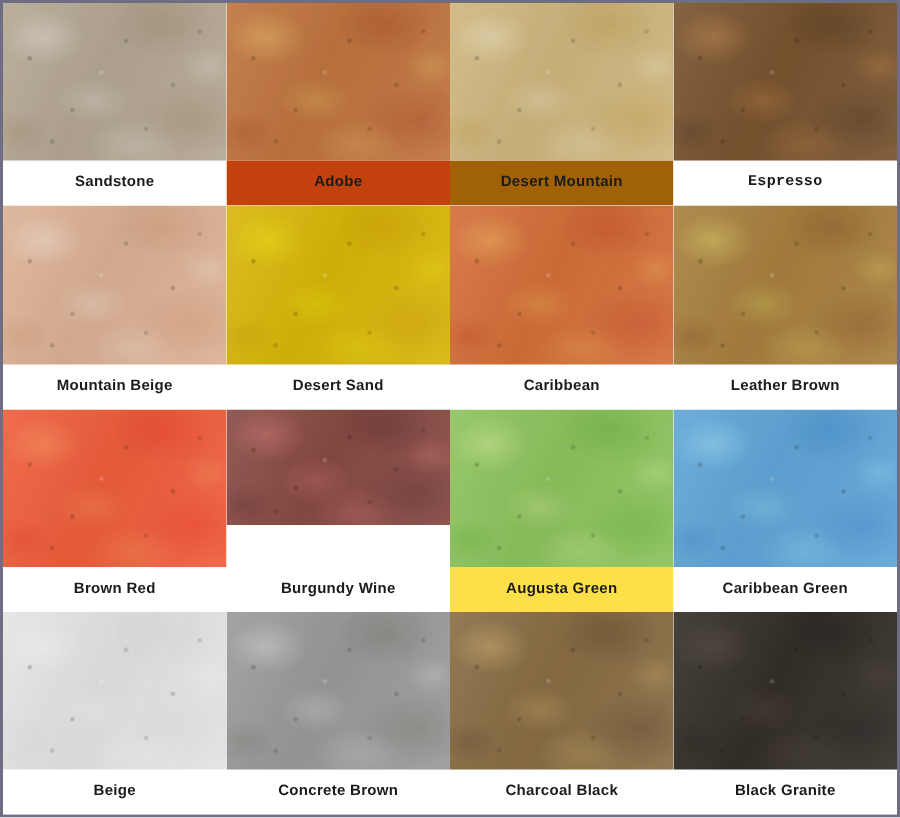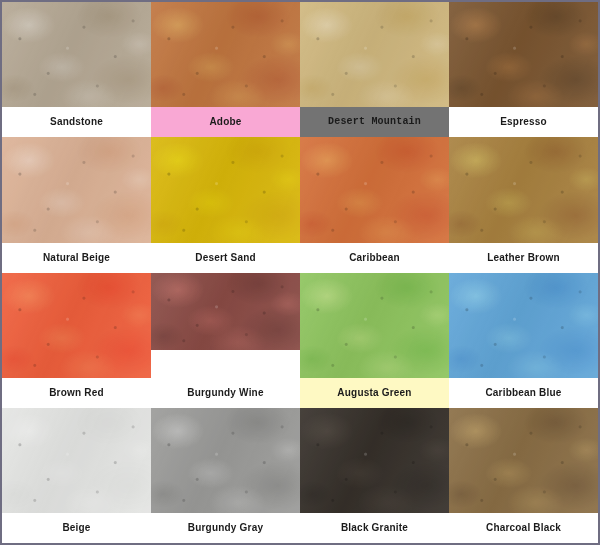--- a/index.html
+++ b/index.html
@@ -84,33 +84,33 @@
 </head>
 <body>
 
 <div id="chart" style="border-color: rgb(111, 109, 130);">
     <div class="cell">
       <div class="swatch" style="background-color: rgb(181, 168, 148);"></div>
       <div class="label" style="background: rgb(255, 255, 255); color: rgb(27, 27, 27);">Sandstone</div>
     </div>
     <div class="cell">
       <div class="swatch" style="background-color: rgb(192, 117, 63);"></div>
-      <div class="label" style="background: #f9a8d4; color: rgb(27, 27, 27);">Adobe</div>
+      <div class="label" style="background: #c2410c; color: rgb(27, 27, 27);">Adobe</div>
     </div>
     <div class="cell">
       <div class="swatch" style="background-color: rgb(207, 183, 126);"></div>
-      <div class="label" style="background: #737373; color: rgb(27, 27, 27); font-family: Liberation Mono, monospace;">Desert Mountain</div>
+      <div class="label" style="background: #a16207; color: rgb(27, 27, 27);">Desert Mountain</div>
     </div>
     <div class="cell">
       <div class="swatch" style="background-color: rgb(122, 85, 48);"></div>
-      <div class="label" style="background: rgb(255, 255, 255); color: rgb(27, 27, 27);">Espresso</div>
+      <div class="label" style="background: rgb(255, 255, 255); color: rgb(27, 27, 27); font-family: Liberation Mono, monospace;">Espresso</div>
     </div>
     <div class="cell">
       <div class="swatch" style="background-color: rgb(220, 178, 150);"></div>
-      <div class="label" style="background: rgb(255, 255, 255); color: rgb(27, 27, 27);">Natural Beige</div>
+      <div class="label" style="background: rgb(255, 255, 255); color: rgb(27, 27, 27);">Mountain Beige</div>
     </div>
     <div class="cell">
       <div class="swatch" style="background-color: rgb(217, 183, 10);"></div>
       <div class="label" style="background: rgb(255, 255, 255); color: rgb(27, 27, 27);">Desert Sand</div>
     </div>
     <div class="cell">
       <div class="swatch" style="background-color: rgb(212, 112, 58);"></div>
       <div class="label" style="background: rgb(255, 255, 255); color: rgb(27, 27, 27);">Caribbean</div>
     </div>
     <div class="cell">
@@ -120,35 +120,35 @@
     <div class="cell">
       <div class="swatch" style="background-color: rgb(239, 95, 60);"></div>
       <div class="label" style="background: rgb(255, 255, 255); color: rgb(27, 27, 27);">Brown Red</div>
     </div>
     <div class="cell">
       <div class="swatch" style="background-color: rgb(138, 75, 69);"></div>
       <div class="label" style="background: rgb(255, 255, 255); color: rgb(27, 27, 27); margin-top: 28px;">Burgundy Wine</div>
     </div>
     <div class="cell">
       <div class="swatch" style="background-color: rgb(142, 196, 94);"></div>
-      <div class="label" style="background: #fef9c3; color: rgb(27, 27, 27);">Augusta Green</div>
+      <div class="label" style="background: #fde047; color: rgb(27, 27, 27);">Augusta Green</div>
     </div>
     <div class="cell">
       <div class="swatch" style="background-color: rgb(97, 166, 216);"></div>
-      <div class="label" style="background: rgb(255, 255, 255); color: rgb(27, 27, 27);">Caribbean Blue</div>
+      <div class="label" style="background: rgb(255, 255, 255); color: rgb(27, 27, 27);">Caribbean Green</div>
     </div>
     <div class="cell">
       <div class="swatch" style="background-color: rgb(228, 229, 227);"></div>
       <div class="label" style="background: rgb(255, 255, 255); color: rgb(27, 27, 27);">Beige</div>
     </div>
     <div class="cell">
       <div class="swatch" style="background-color: rgb(155, 155, 153);"></div>
-      <div class="label" style="background: rgb(255, 255, 255); color: rgb(27, 27, 27);">Burgundy Gray</div>
+      <div class="label" style="background: rgb(255, 255, 255); color: rgb(27, 27, 27);">Concrete Brown</div>
+    </div>
+    <div class="cell">
+      <div class="swatch" style="background-color: rgb(138, 110, 69);"></div>
+      <div class="label" style="background: rgb(255, 255, 255); color: rgb(27, 27, 27);">Charcoal Black</div>
     </div>
     <div class="cell">
       <div class="swatch" style="background-color: rgb(54, 48, 42);"></div>
       <div class="label" style="background: rgb(255, 255, 255); color: rgb(27, 27, 27);">Black Granite</div>
     </div>
-    <div class="cell">
-      <div class="swatch" style="background-color: rgb(138, 110, 69);"></div>
-      <div class="label" style="background: rgb(255, 255, 255); color: rgb(27, 27, 27);">Charcoal Black</div>
-    </div>
   </div>
 
 </body></html>

